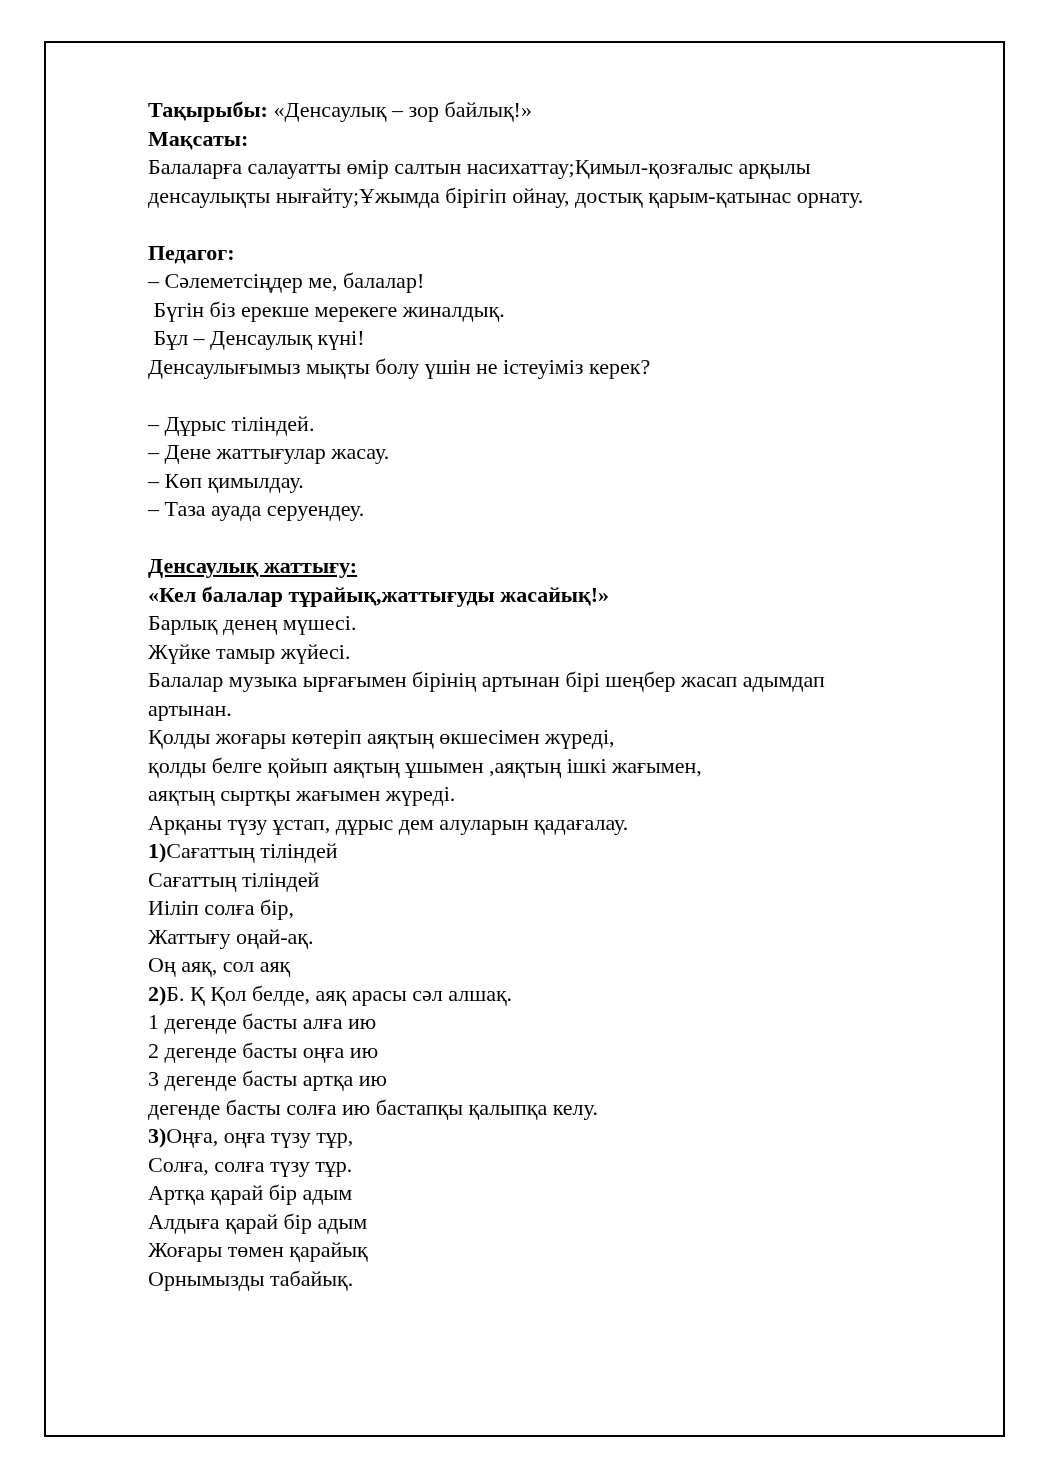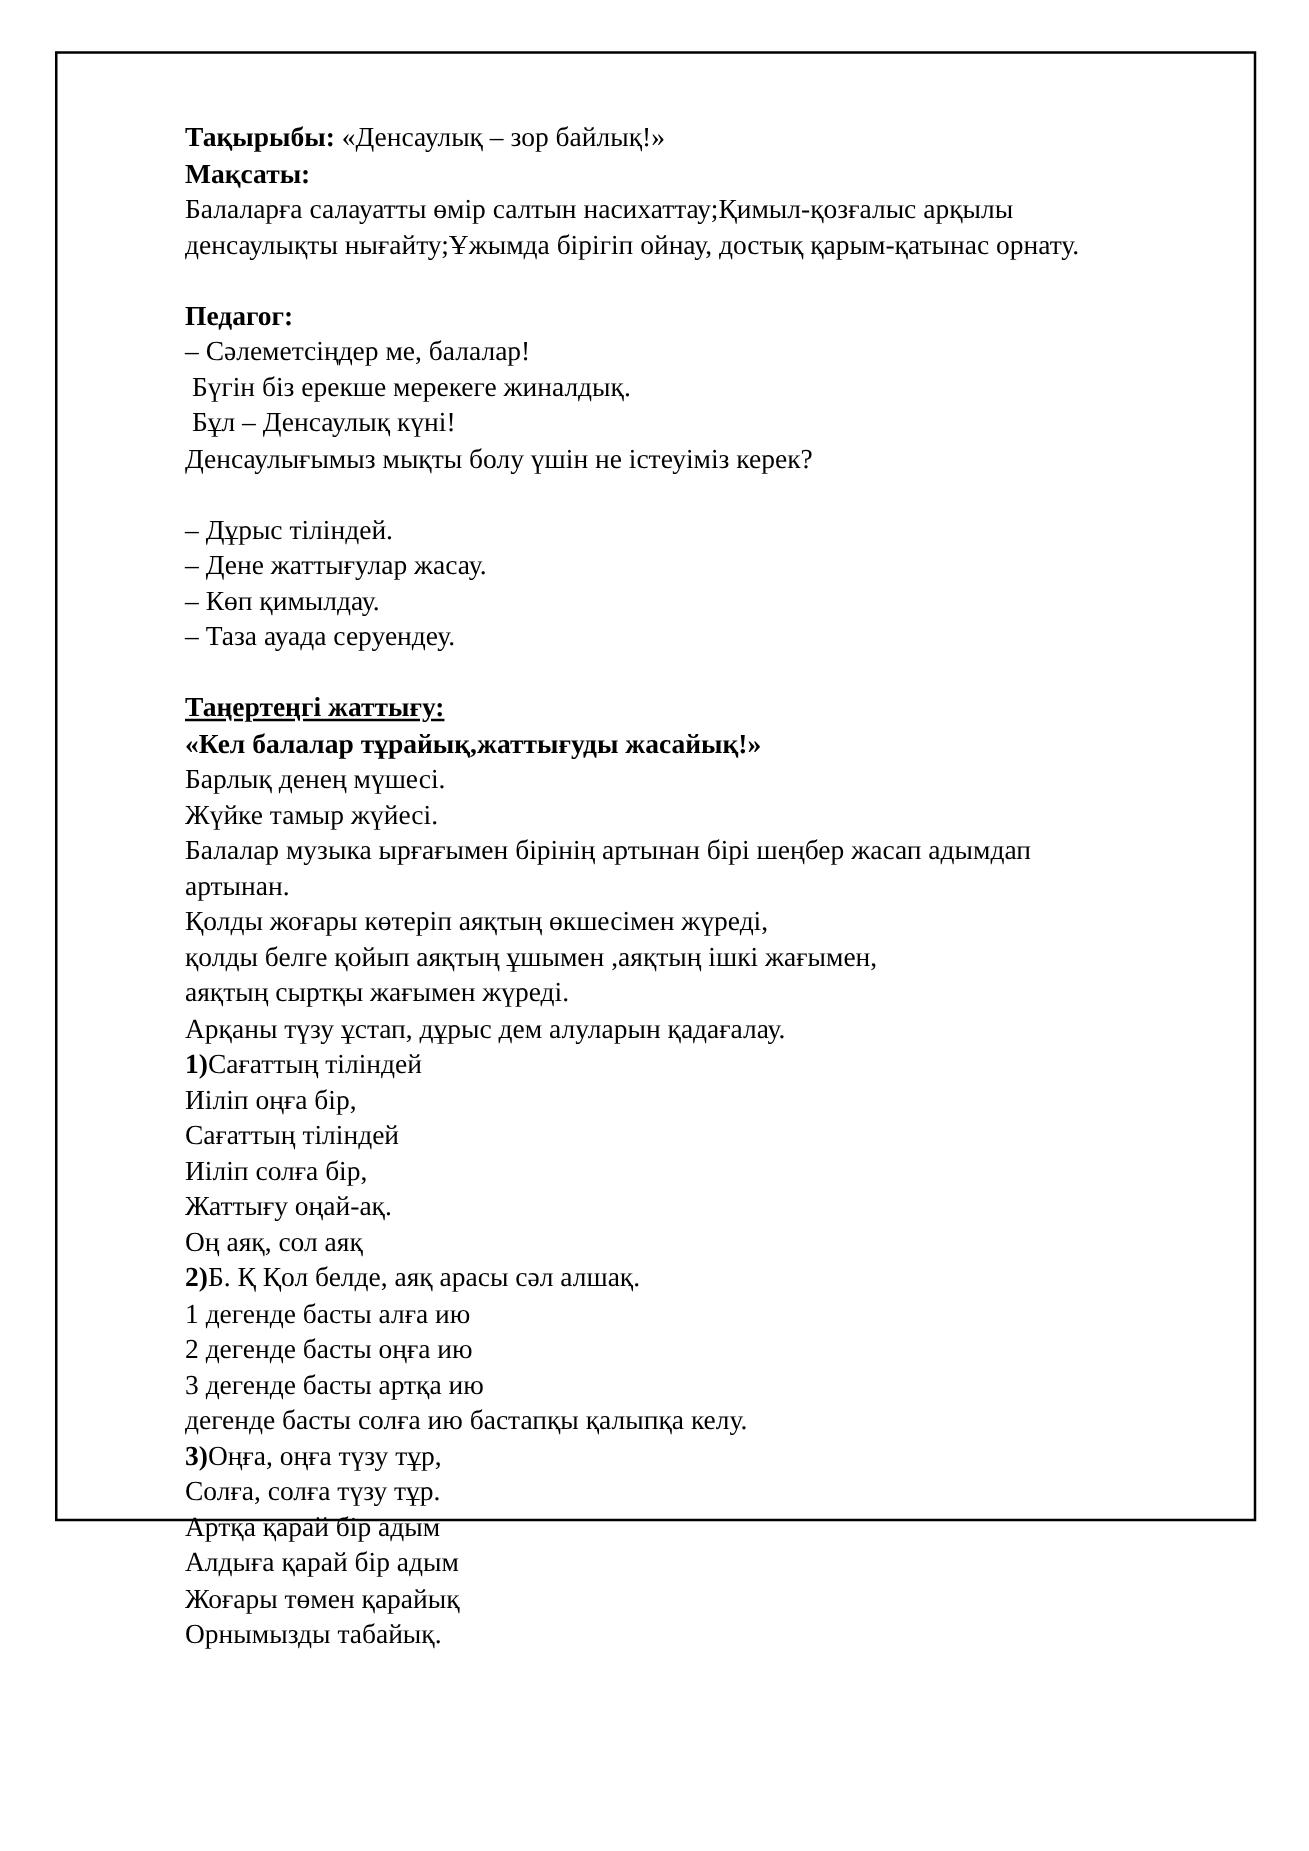--- a/index.html
+++ b/index.html
@@ -13,21 +13,21 @@
     position: relative;
     font-family: "Liberation Serif", "DejaVu Serif", serif;
     color: #000000;
     overflow: hidden;
   }
   .page-border {
     position: absolute;
     left: 44px;
     top: 41px;
     width: 961px;
-    height: 1176px;
+    height: 1396px;
     border: 2px solid #000000;
     box-sizing: border-box;
     background: #ffffff;
   }
   .content {
     position: absolute;
     left: 102px;
     top: 53px;
     width: 835px;
   }
@@ -54,32 +54,31 @@
       <div class="line"><span>– Сәлеметсіңдер ме, балалар!</span></div>
       <div class="line"><span> Бүгін біз ерекше мерекеге жиналдық.</span></div>
       <div class="line"><span> Бұл – Денсаулық күні!</span></div>
       <div class="line"><span>Денсаулығымыз мықты болу үшін не істеуіміз керек?</span></div>
       <div class="line">&nbsp;</div>
       <div class="line"><span>– Дұрыс тіліндей.</span></div>
       <div class="line"><span>– Дене жаттығулар жасау.</span></div>
       <div class="line"><span>– Көп қимылдау.</span></div>
       <div class="line"><span>– Таза ауада серуендеу.</span></div>
       <div class="line">&nbsp;</div>
-      <div class="line"><span class="b u">Таңертеңгі жаттығу:</span></div>
+      <div class="line"><span class="b u">Денсаулық жаттығу:</span></div>
       <div class="line"><span class="b">«Кел балалар тұрайық,жаттығуды жасайық!»</span></div>
       <div class="line"><span>Барлық денең мүшесі.</span></div>
       <div class="line"><span>Жүйке тамыр жүйесі.</span></div>
       <div class="line"><span>Балалар музыка ырғағымен бірінің артынан бірі шеңбер жасап адымдап</span></div>
       <div class="line"><span>артынан.</span></div>
       <div class="line"><span>Қолды жоғары көтеріп аяқтың өкшесімен жүреді,</span></div>
       <div class="line"><span>қолды белге қойып аяқтың ұшымен ,аяқтың ішкі жағымен,</span></div>
       <div class="line"><span>аяқтың сыртқы жағымен жүреді.</span></div>
       <div class="line"><span>Арқаны түзу ұстап, дұрыс дем алуларын қадағалау.</span></div>
       <div class="line"><span class="b">1)</span><span>Сағаттың тіліндей</span></div>
-      <div class="line"><span>Иіліп оңға бір,</span></div>
       <div class="line"><span>Сағаттың тіліндей</span></div>
       <div class="line"><span>Иіліп солға бір,</span></div>
       <div class="line"><span>Жаттығу оңай-ақ.</span></div>
       <div class="line"><span>Оң аяқ, сол аяқ</span></div>
       <div class="line"><span class="b">2)</span><span>Б. Қ Қол белде, аяқ арасы сәл алшақ.</span></div>
       <div class="line"><span>1 дегенде басты алға ию</span></div>
       <div class="line"><span>2 дегенде басты оңға ию</span></div>
       <div class="line"><span>3 дегенде басты артқа ию</span></div>
       <div class="line"><span>дегенде басты солға ию бастапқы қалыпқа келу.</span></div>
       <div class="line"><span class="b">3)</span><span>Оңға, оңға түзу тұр,</span></div>

